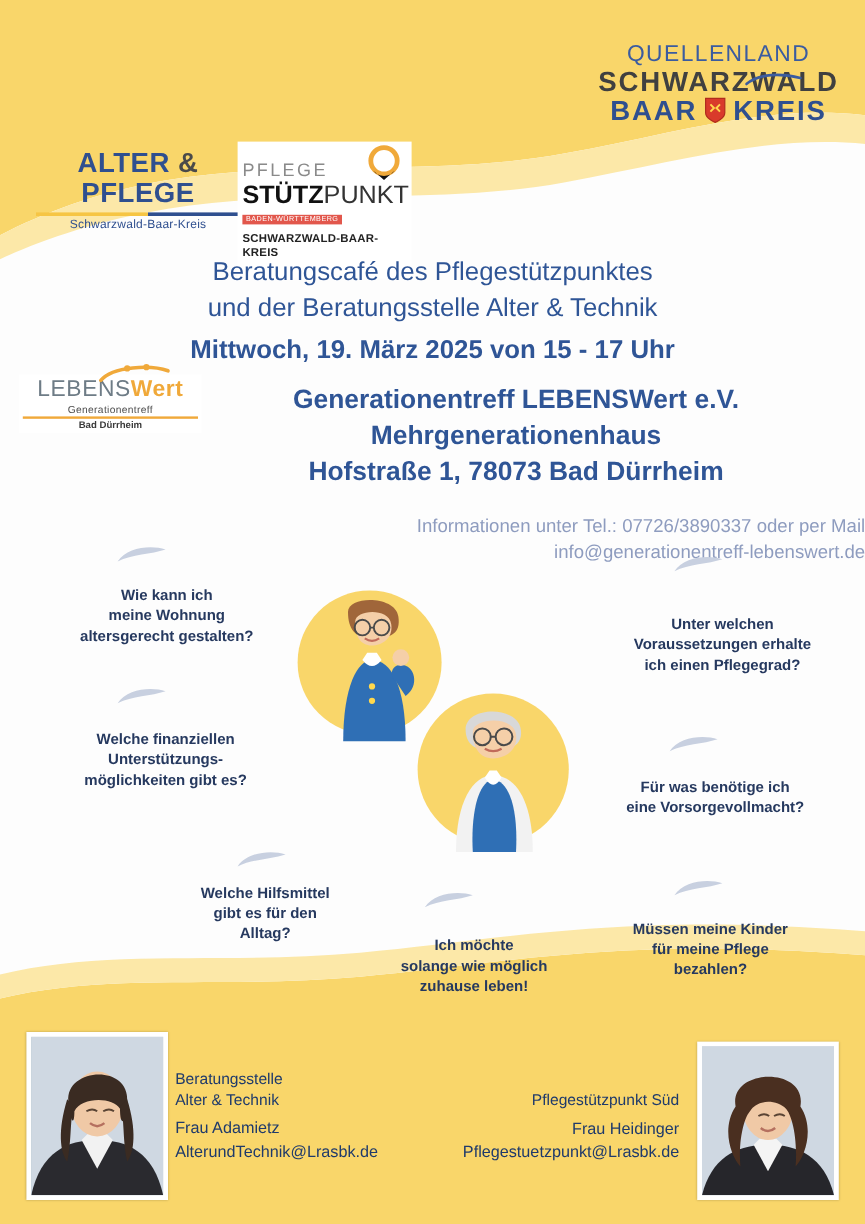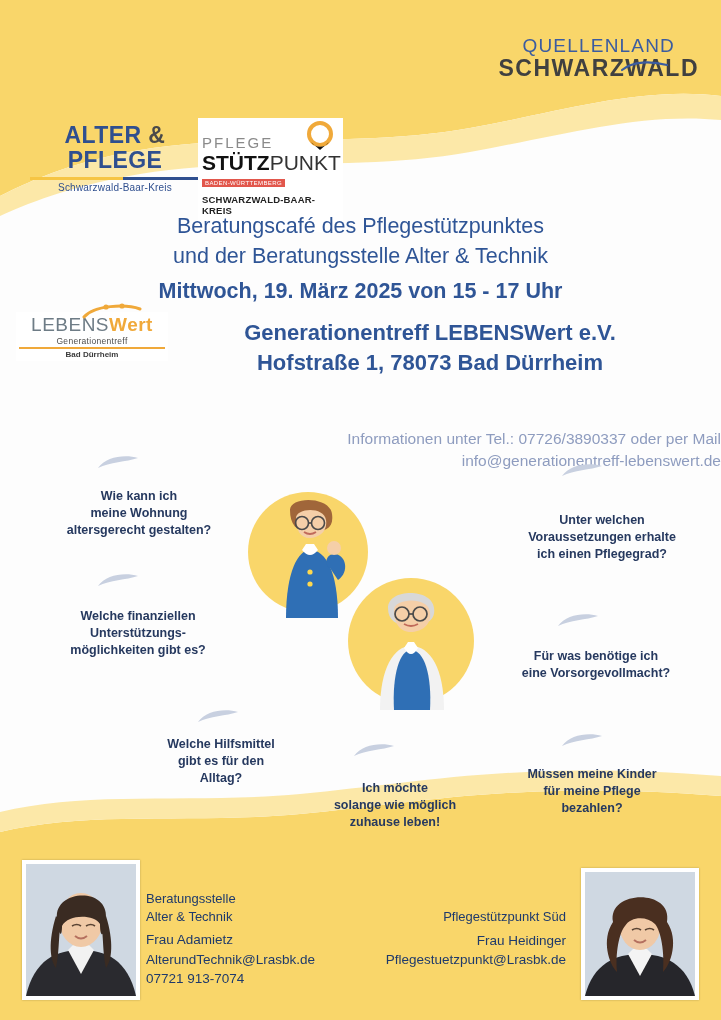--- a/index.html
+++ b/index.html
@@ -111,20 +111,30 @@
     <path d="M0,62 C90,40 190,54 300,44 C420,33 520,10 721,26 L721,250 L0,250 Z" fill="#f9d66a"></path>
     <path d="M0,62 C90,40 190,54 300,44 C420,33 520,10 721,26 L721,6 C520,-10 420,13 300,24 C190,34 90,20 0,42 Z" fill="#fce8a8"></path>
   </svg>
 
   <div class="quellenland">
     <svg class="q-swoosh" viewBox="0 0 48 12">
       <path d="M1,10 C12,1 30,1 46,5" stroke="#3b5ca0" stroke-width="2.2" fill="none" stroke-linecap="round"></path>
     </svg>
     <div class="q-line1">QUELLENLAND</div>
     <div class="q-line2">SCHWARZWALD</div>
+    <div class="q-line3">
+      <span>BAAR</span>
+      <span class="crest">
+        <svg viewBox="0 0 20 24" width="20" height="24">
+          <path d="M2,2 H18 V14 C18,19 10,22 10,22 C10,22 2,19 2,14 Z" fill="#d93b2b" stroke="#b02c1e" stroke-width="1"></path>
+          <path d="M6,7 l3,3 l-3,3 M14,7 l-3,3 l3,3" stroke="#ffd84d" stroke-width="1.6" fill="none"></path>
+        </svg>
+      </span>
+      <span>KREIS</span>
+    </div>
   </div>
 
   <div class="alter-technik">
     <div class="at-1">
       <span>ALTER</span>
       <span class="amp">&amp;</span>
     </div>
     <div class="at-2">PFLEGE</div>
     <div class="at-rule"></div>
     <div class="at-3">Schwarzwald-Baar-Kreis</div>
@@ -161,20 +171,21 @@
     <div class="lw-main">
       <span>LEBENS</span><span class="wert">Wert</span>
     </div>
     <div class="lw-sub">Generationentreff</div>
     <div class="lw-rule"></div>
     <div class="lw-city">Bad Dürrheim</div>
   </div>
 
   <div class="venue">
     <div class="v1">Generationentreff LEBENSWert e.V.</div>
+    <div class="v2">Mehrgenerationenhaus</div>
     <div class="v3">Hofstraße 1, 78073 Bad Dürrheim</div>
   </div>
 
   <div class="info">
     <div>Informationen unter Tel.: 07726/3890337 oder per Mail</div>
     <div>info@generationentreff-lebenswert.de</div>
   </div>
 
   <div class="circle-y" style="left:248px; top:492px; width:120px; height:120px;"></div>
   <svg class="person" style="left:246px; top:488px; width:128px; height:130px;" viewBox="0 0 128 130">
@@ -276,21 +287,20 @@
         <path d="M49,68 q6,5 12,0" stroke="#b5705f" stroke-width="2" fill="none"></path>
       </svg>
     </div>
   </div>
 
   <div class="foot-left">
     <div class="f-title">Beratungsstelle</div>
     <div class="f-title">Alter &amp; Technik</div>
     <div class="f-line" style="margin-top:5px;">Frau Adamietz</div>
     <div class="f-line">AlterundTechnik@Lrasbk.de</div>
-    <div class="f-line">07721 913-7074</div>
   </div>
 
   <div class="foot-right">
     <div class="f-title">Pflegestützpunkt Süd</div>
     <div class="f-line" style="margin-top:5px;">Frau Heidinger</div>
     <div class="f-line">Pflegestuetzpunkt@Lrasbk.de</div>
   </div>
 
 </div>
 

